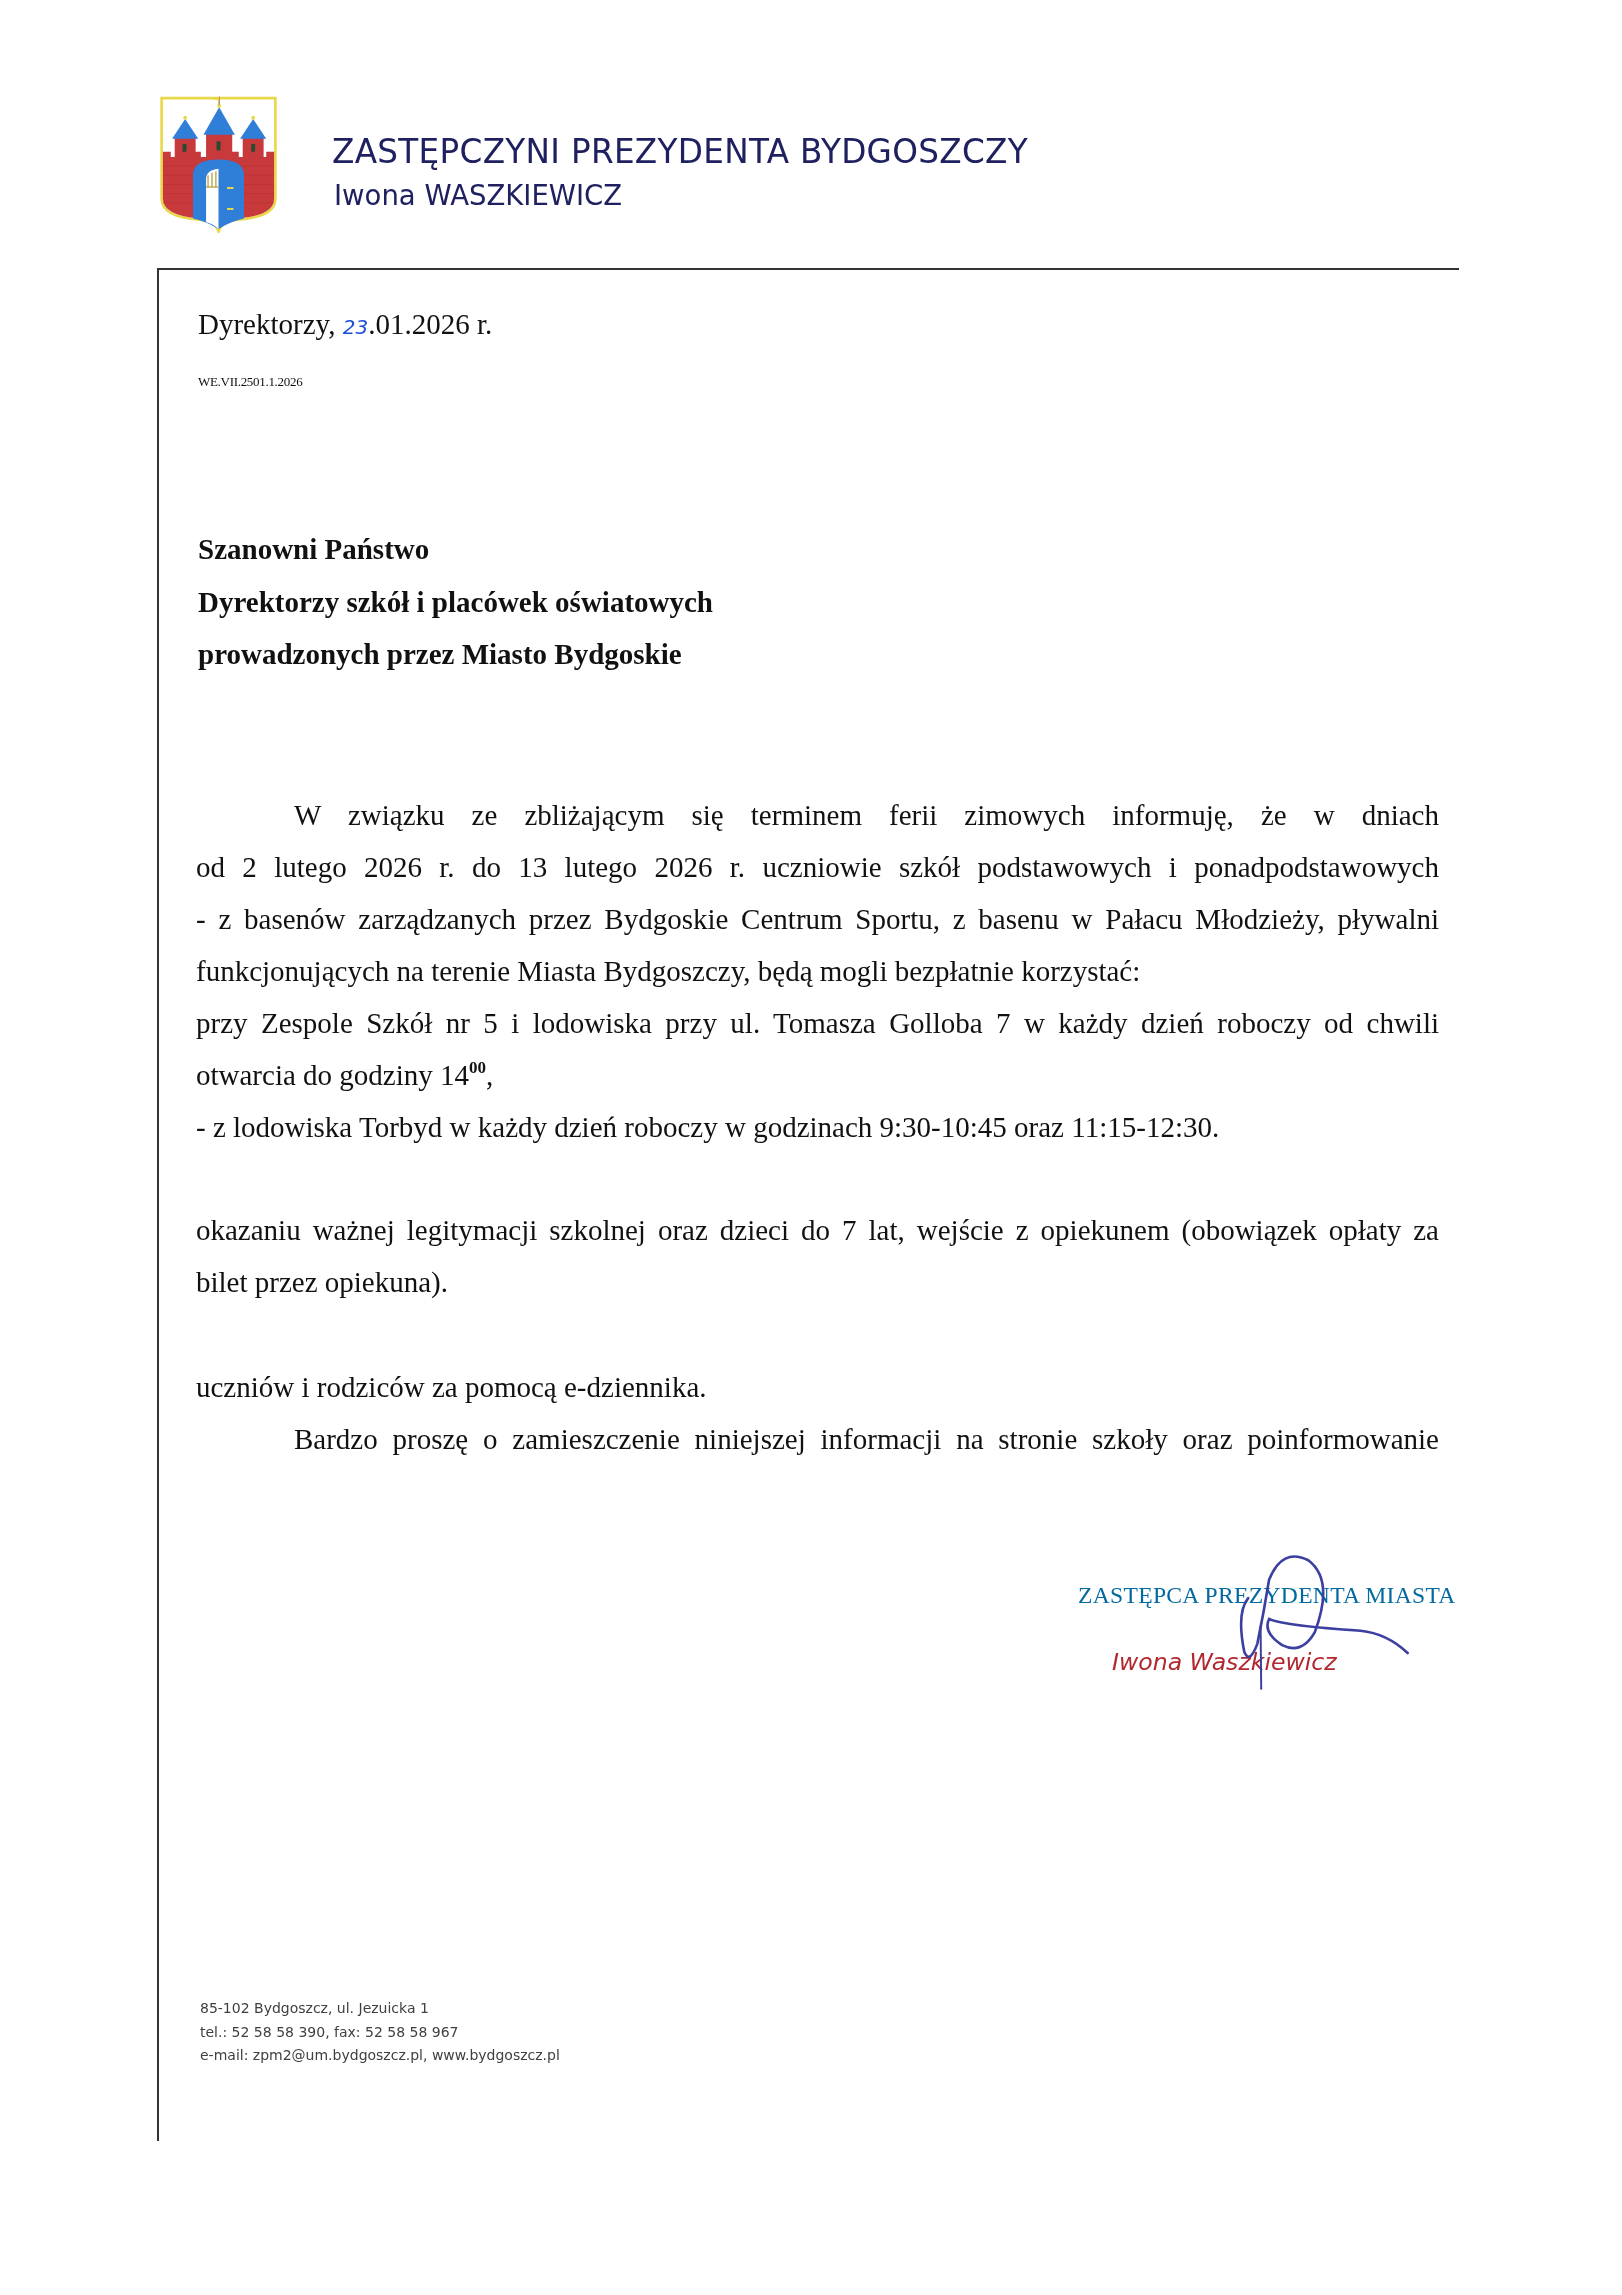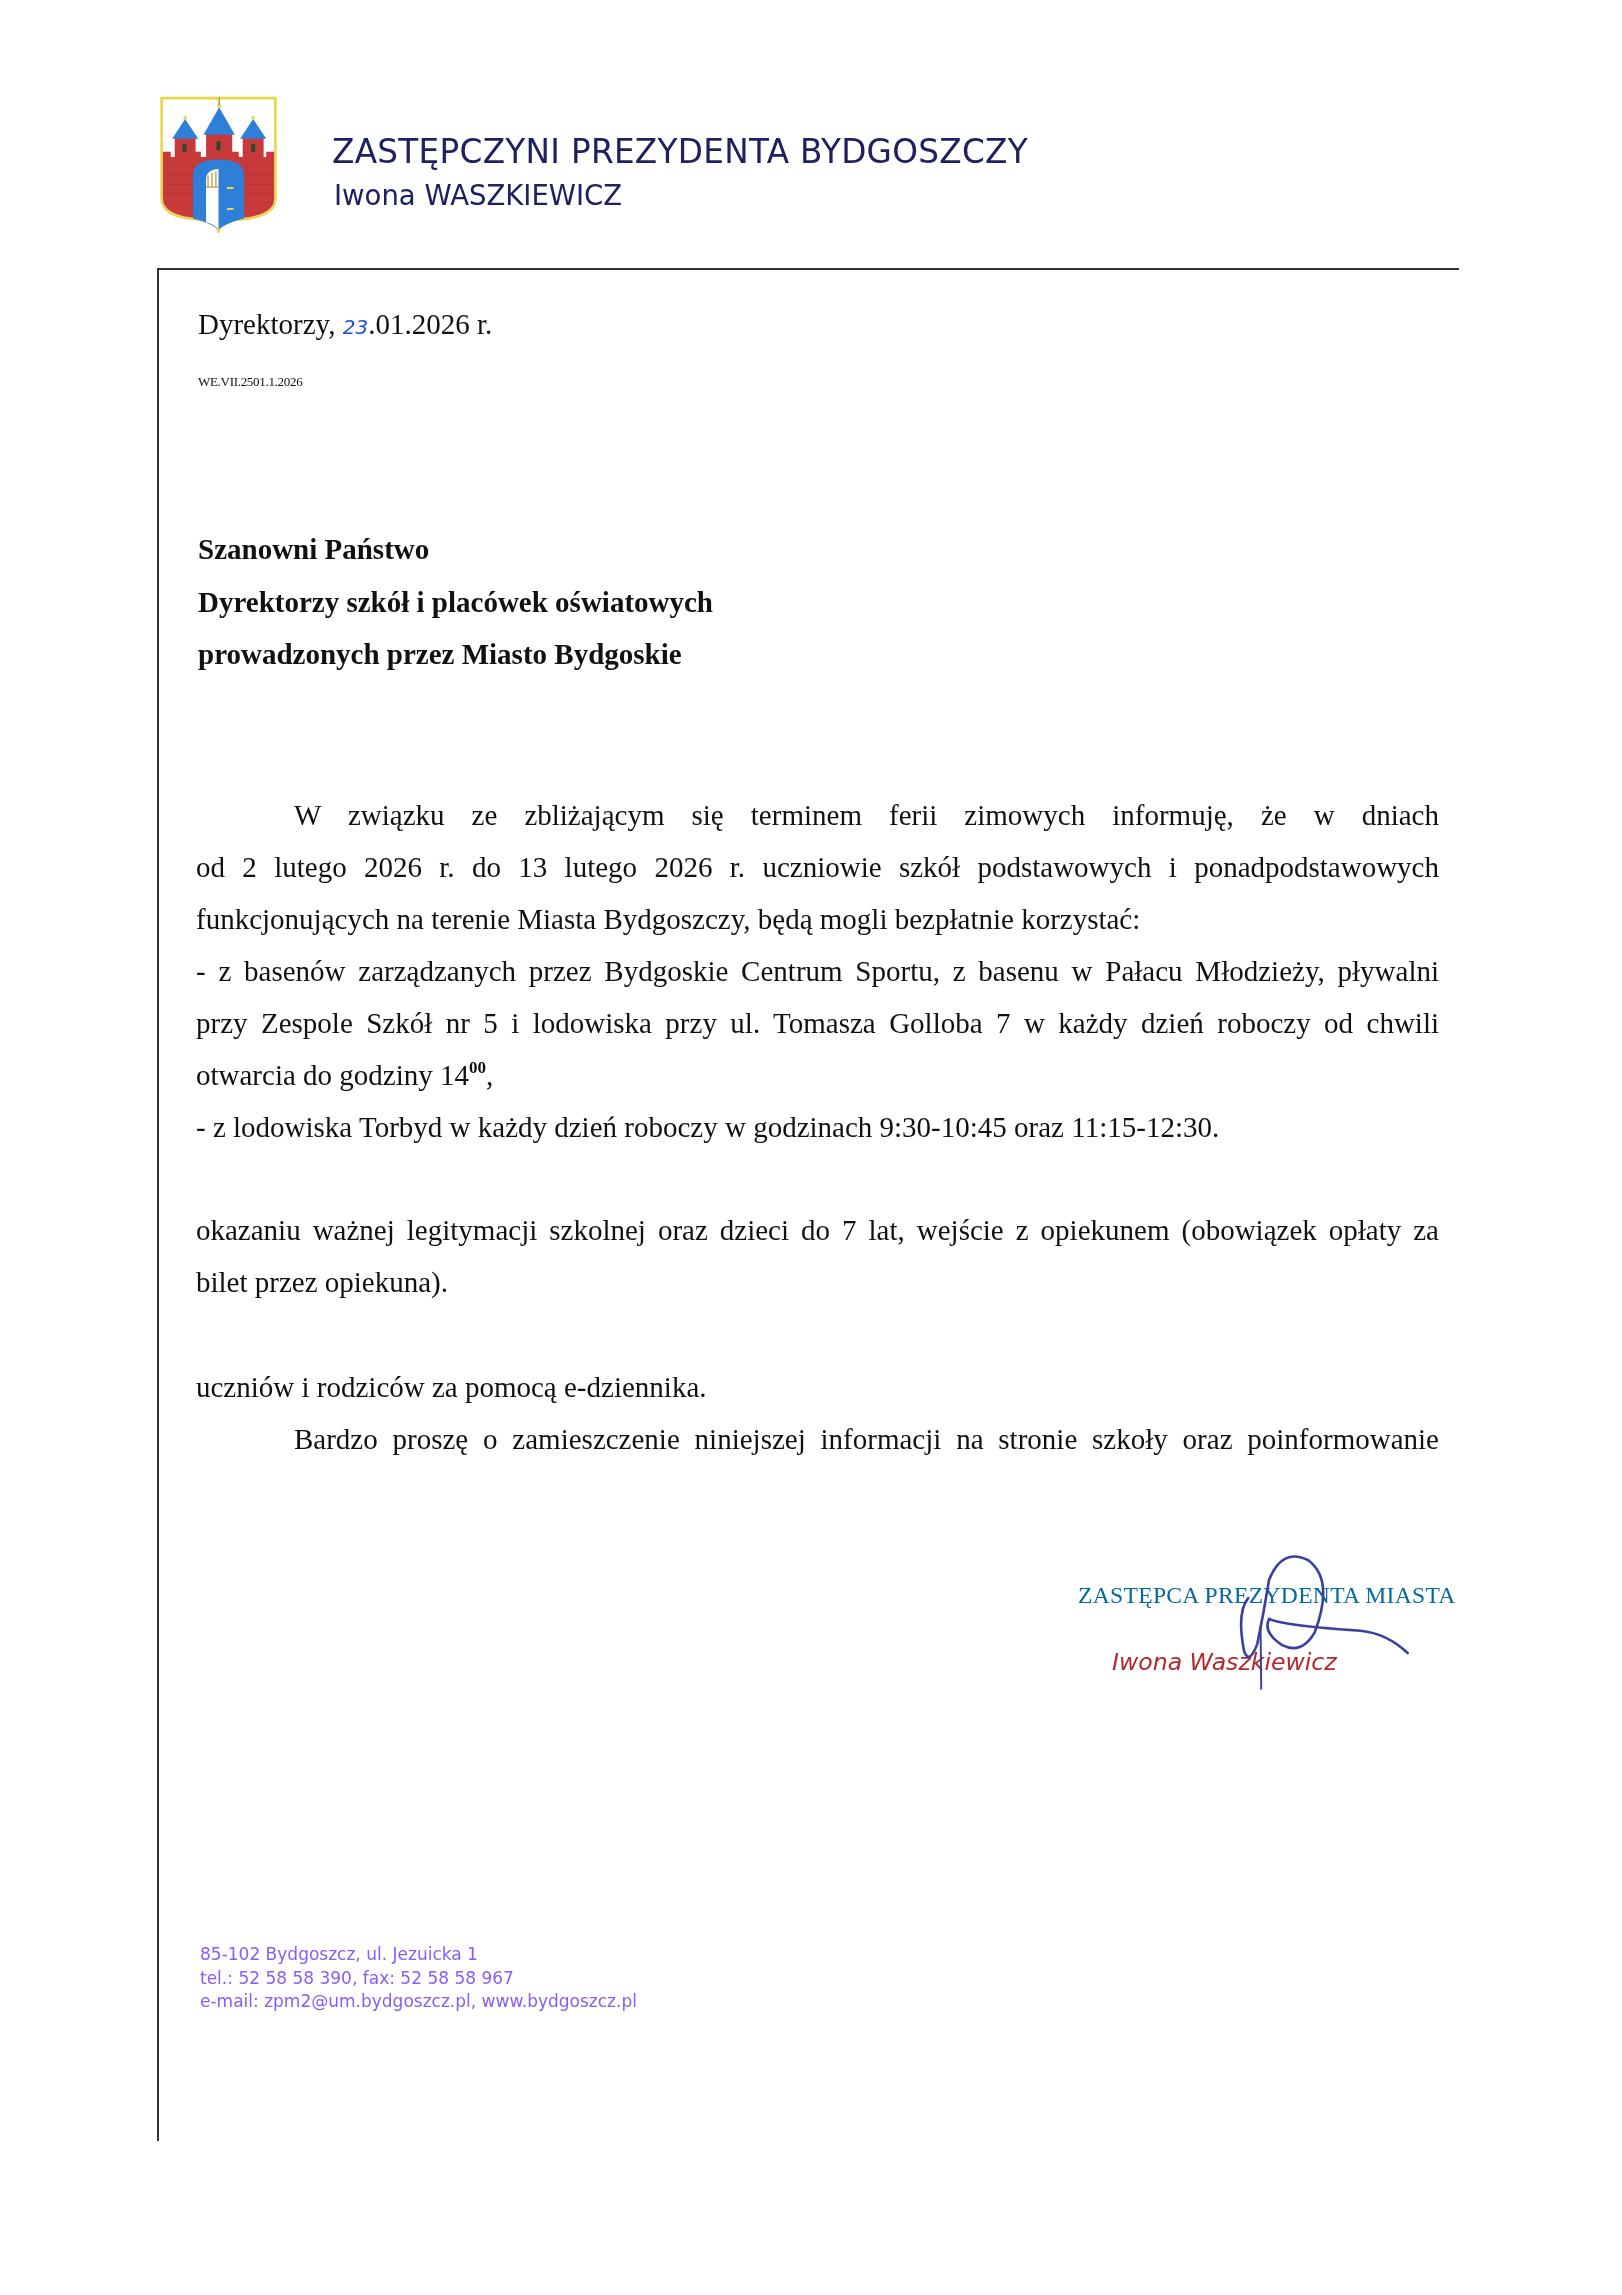--- a/index.html
+++ b/index.html
@@ -30,22 +30,22 @@
     .indent { padding-left: 98px; }
     sup { font-size: 17px; vertical-align: 11.8px; line-height: 0; font-weight: bold; }
 
     
     .sig { left: 1073px; top: 1534px; width: 366px; height: 157px; }
     .stamp-title { left: 1078px; top: 1582px; font-size: 23.6px; color: #0369a1; white-space: nowrap; letter-spacing: 0.3px; }
     .stamp-name { left: 1112px; top: 1648px; font-family: "DejaVu Sans", sans-serif; font-style: italic;
                   font-size: 23.6px; color: #b2282f; white-space: nowrap; }
 
     
-    .footer { left: 200px; top: 1943px; font-family: "DejaVu Sans", "Liberation Sans", sans-serif;
-              font-size: 17px; line-height: 23.6px; color: #8b5cf6; }
+    .footer { left: 200px; top: 1997px; font-family: "DejaVu Sans", "Liberation Sans", sans-serif;
+              font-size: 14px; line-height: 23.6px; color: #404040; }
     .footer div { white-space: nowrap; }
   </style>
 </head>
 <body>
 
 <svg class="abs crest" viewBox="0 0 182 212">
   <path d="M4 6 H178 V160 Q178 188 120 192 Q96 194 91 210 Q86 194 62 192 Q4 188 4 160 Z" fill="#ffffff" stroke="#e8d84a" stroke-width="4"></path>
 
   <path d="M6 96 H176 V160 Q176 186 120 190 Q96 192 91 206 Q86 192 62 190 Q6 186 6 160 Z" fill="#c8393c"></path>
 
@@ -101,22 +101,22 @@
 </div>
 <div class="abs ref">WE.VII.2501.1.2026</div>
 
 <div class="abs salut" style="top:533px">Szanowni Państwo</div>
 <div class="abs salut" style="top:586px">Dyrektorzy szkół i placówek oświatowych</div>
 <div class="abs salut" style="top:638px">prowadzonych przez Miasto Bydgoskie</div>
 
 <div class="abs para txt" style="top:789px">
   <span class="line just indent">W związku ze zbliżającym się terminem ferii zimowych informuję, że w dniach</span>
   <span class="line just">od 2 lutego 2026 r. do 13 lutego 2026 r. uczniowie szkół podstawowych i ponadpodstawowych</span>
+  <span class="line just">- z basenów zarządzanych przez Bydgoskie Centrum Sportu, z basenu w Pałacu Młodzieży, pływalni</span>
   <span class="line">funkcjonujących na terenie Miasta Bydgoszczy, będą mogli bezpłatnie korzystać:</span>
-  <span class="line just">- z basenów zarządzanych przez Bydgoskie Centrum Sportu, z basenu w Pałacu Młodzieży, pływalni</span>
   <span class="line just">przy Zespole Szkół nr 5 i lodowiska przy ul. Tomasza Golloba 7 w każdy dzień roboczy od chwili</span>
   <span class="line"><span>otwarcia do godziny 14</span><sup>00</sup><span>,</span></span>
   <span class="line">- z lodowiska Torbyd w każdy dzień roboczy w godzinach 9:30-10:45 oraz 11:15-12:30.</span>
 </div>
 
 <div class="abs para txt" style="top:1204px">
   <span class="line just">okazaniu ważnej legitymacji szkolnej oraz dzieci do 7 lat, wejście z opiekunem (obowiązek opłaty za</span>
   <span class="line">bilet przez opiekuna).</span>
 </div>
 

